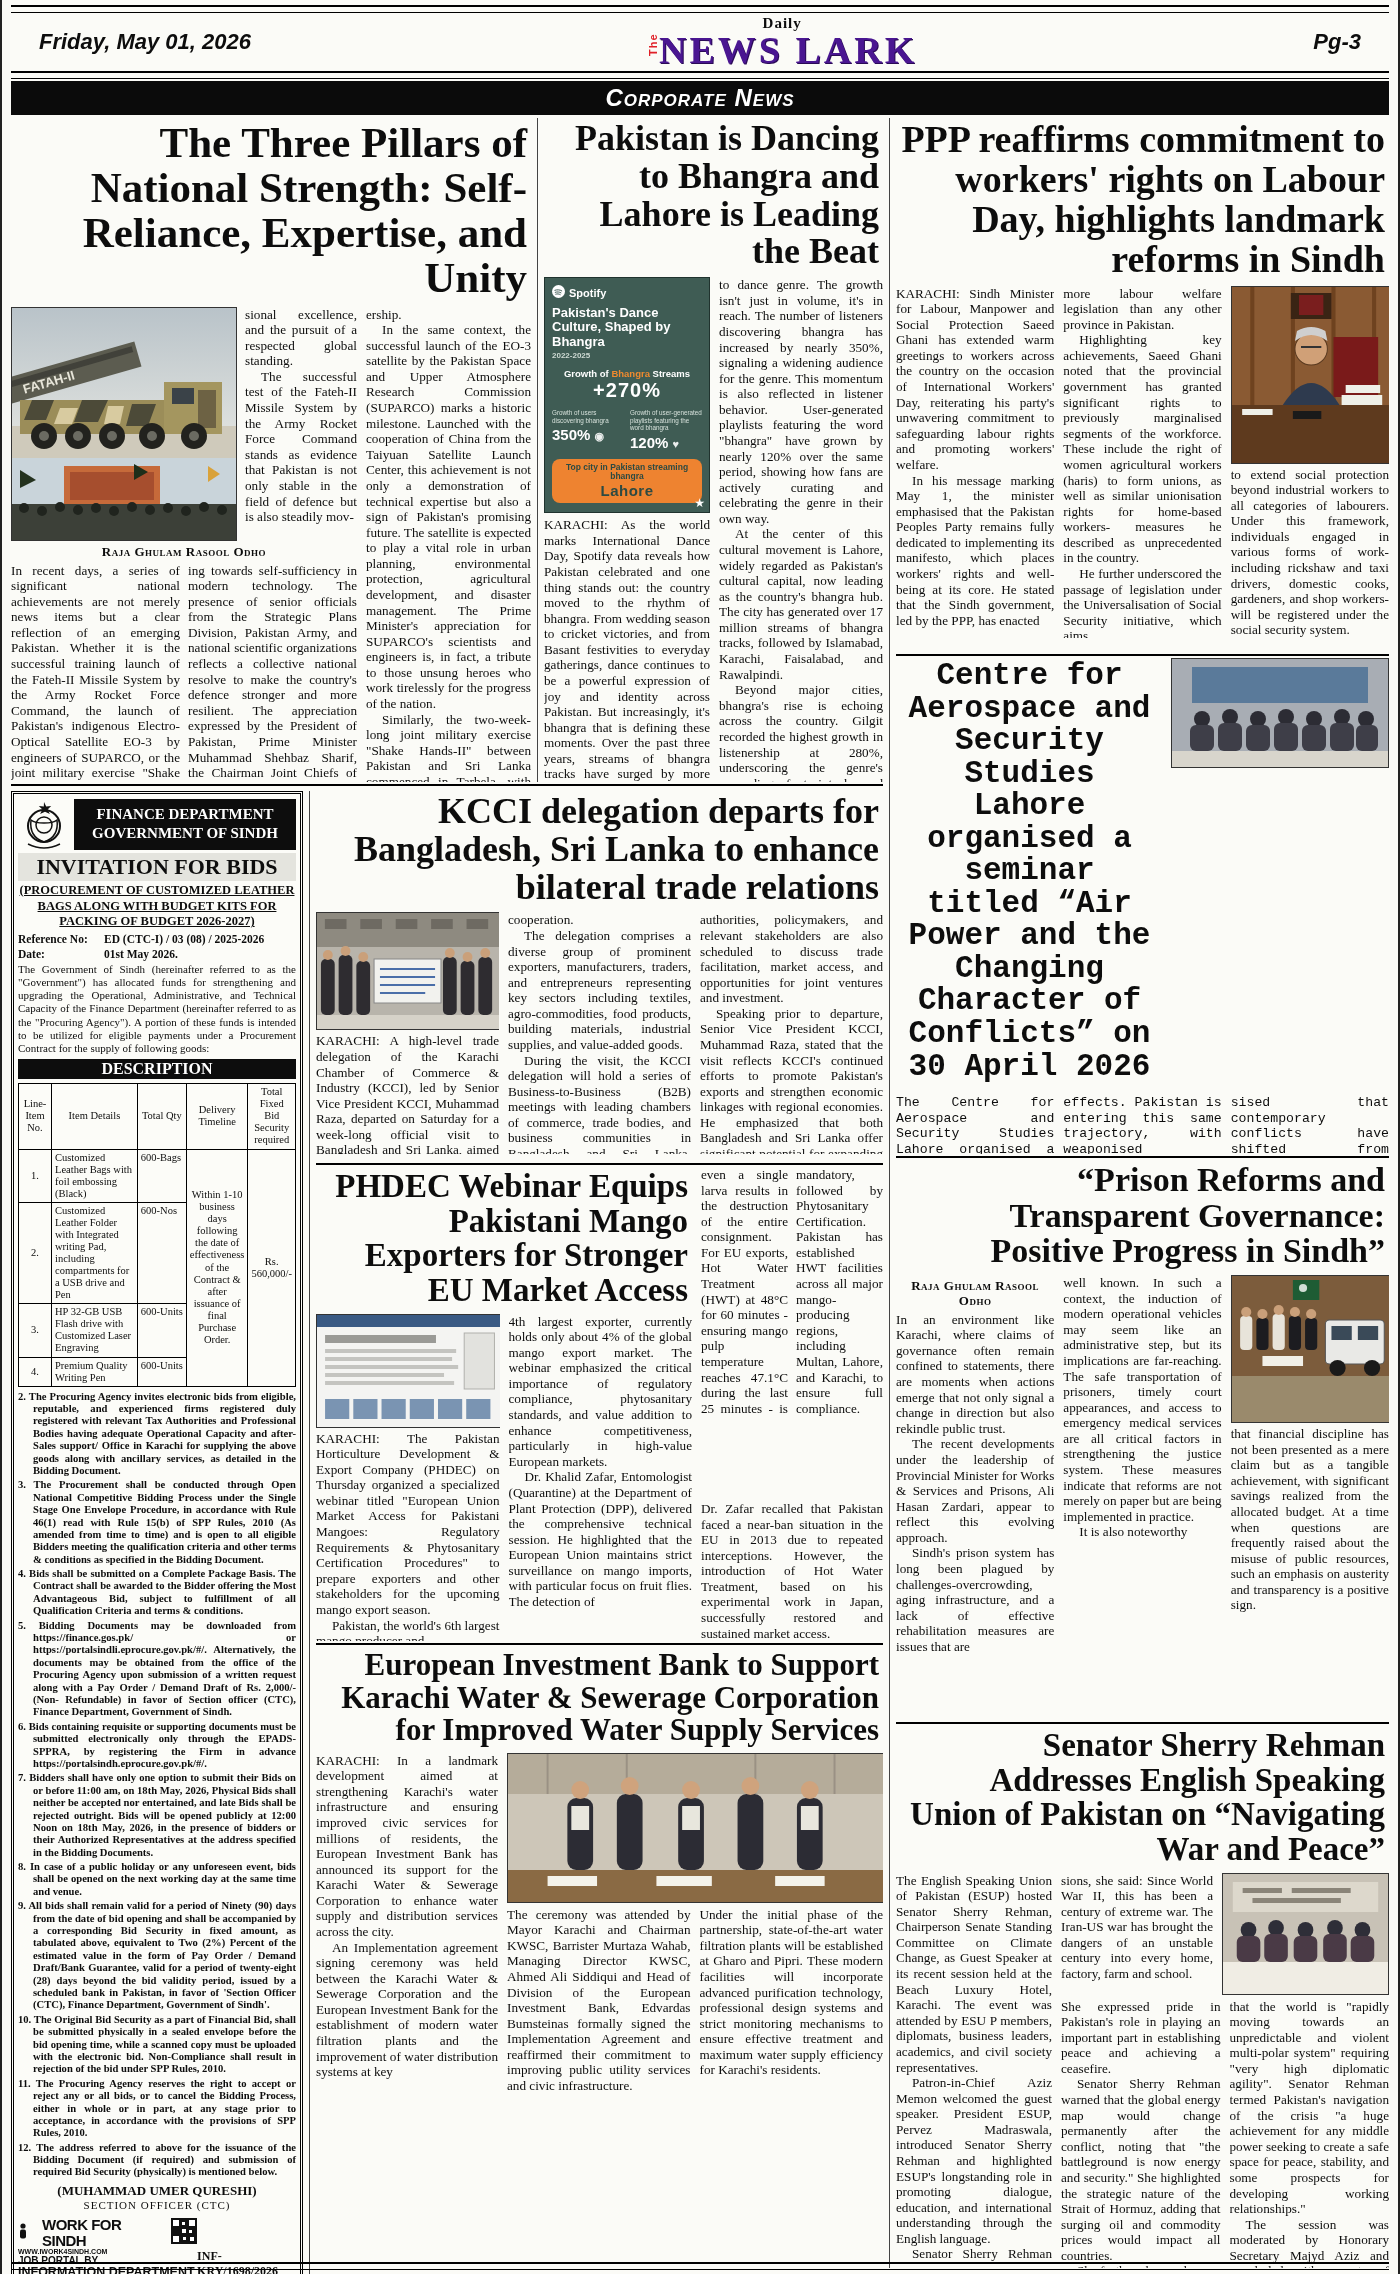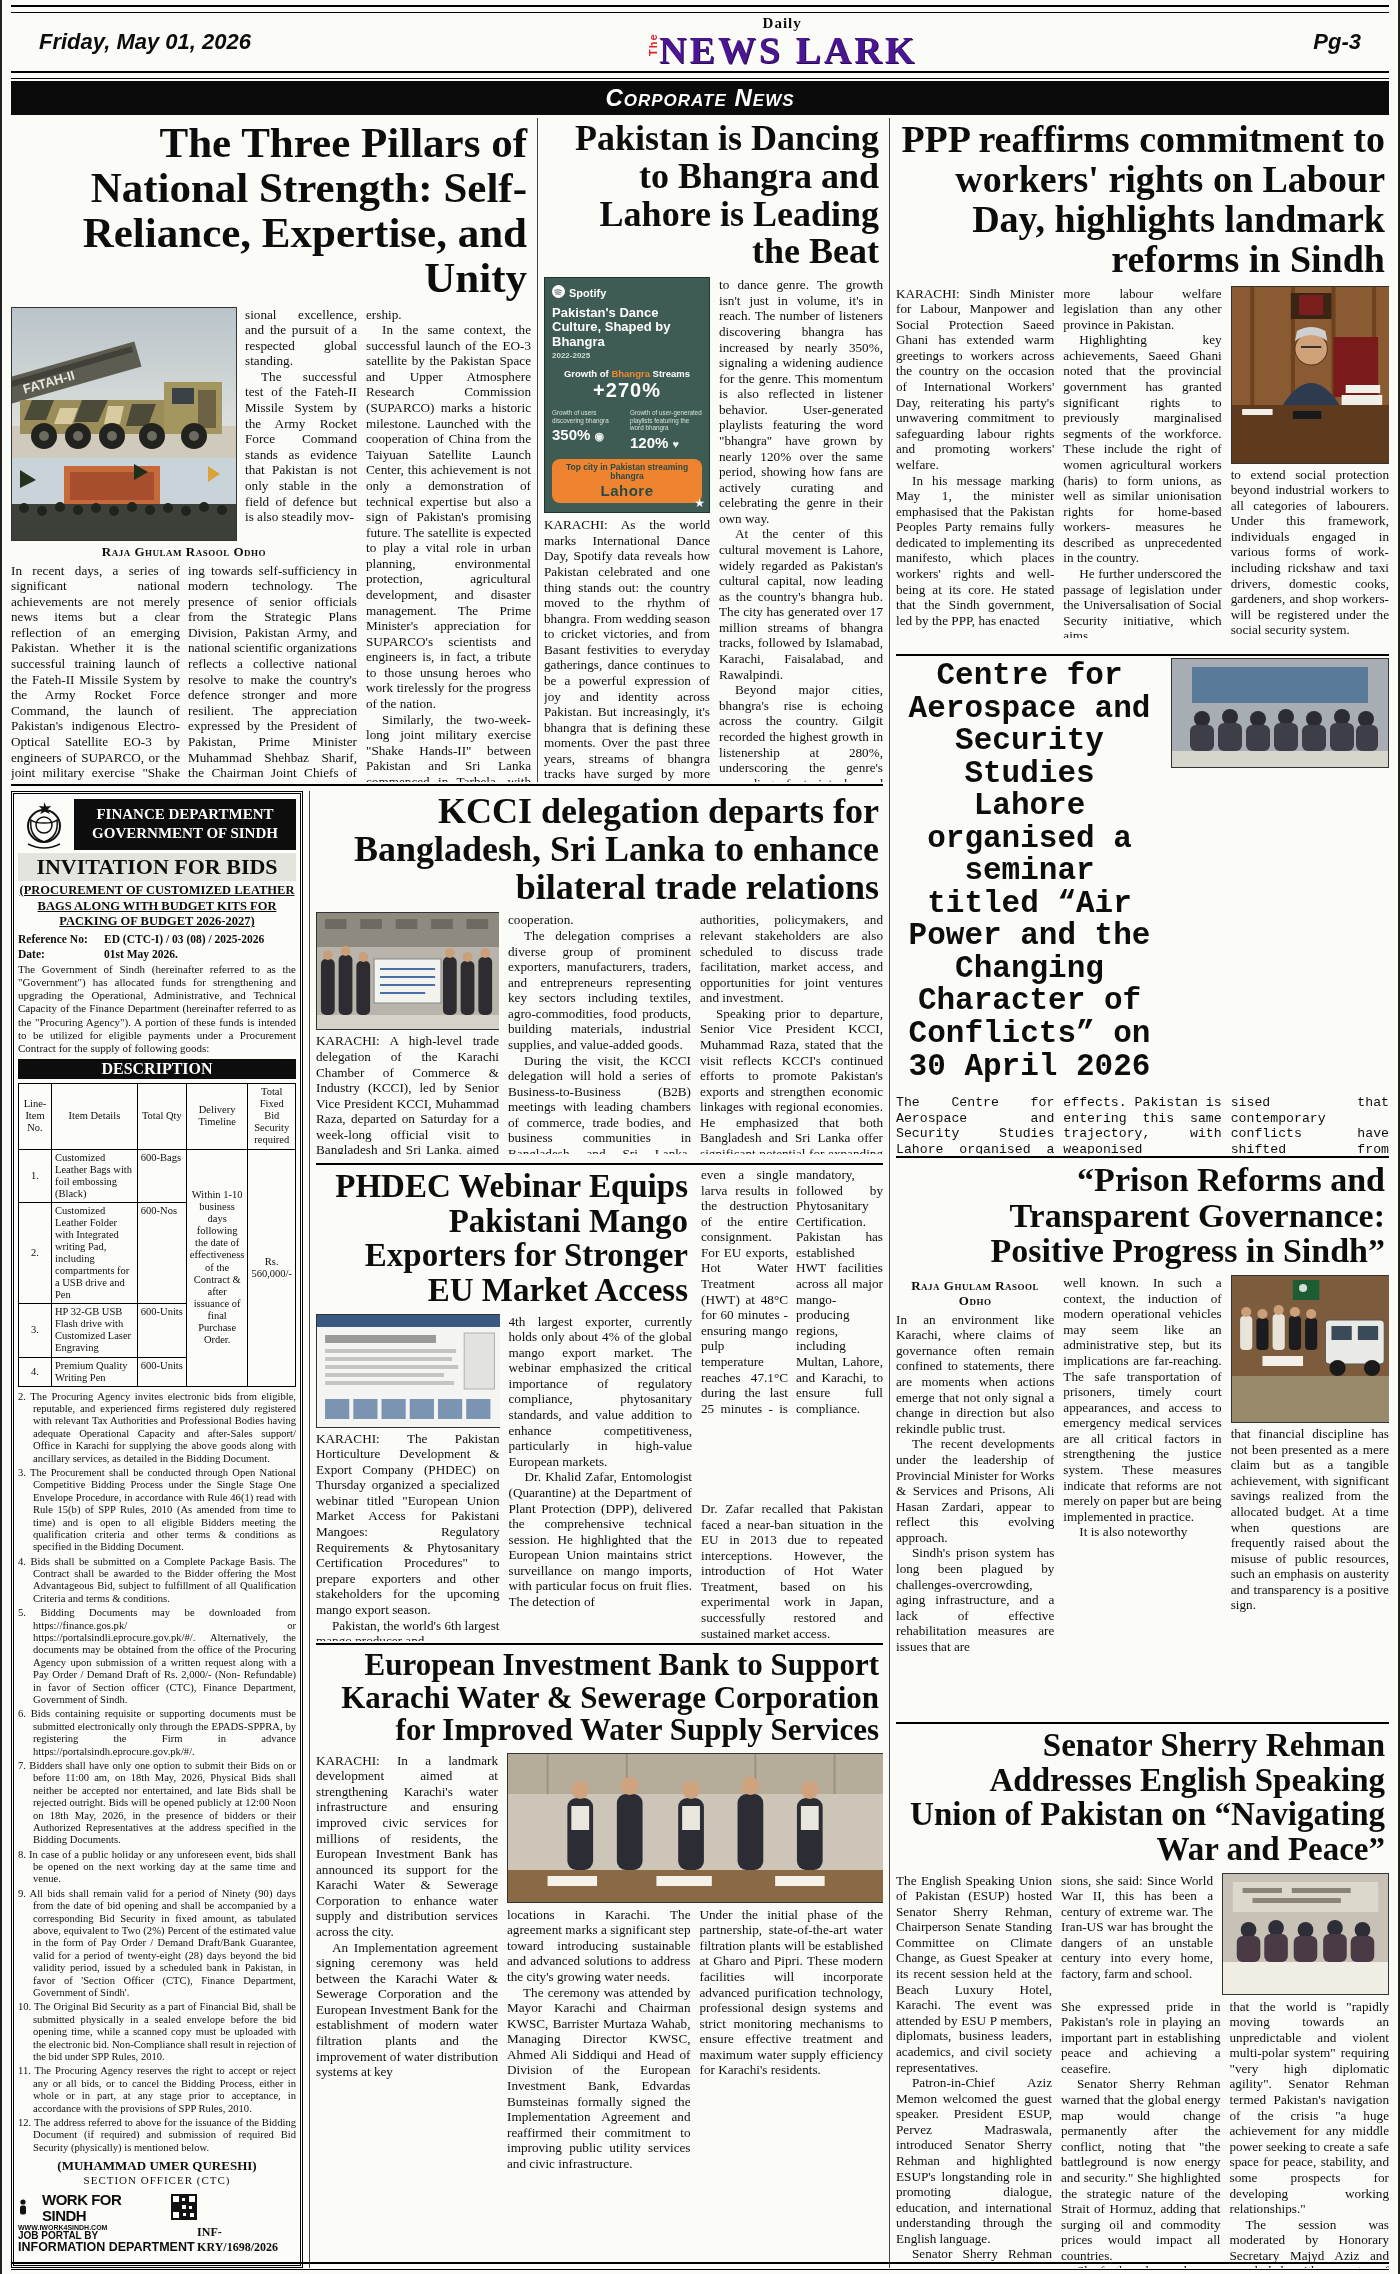--- a/index.html
+++ b/index.html
@@ -97,21 +97,21 @@
   .t-sub{text-align:center;font-weight:700;font-size:12.5px;text-decoration:underline;line-height:1.25;margin-top:2px;}
   .t-refrow{display:flex;font-weight:700;font-size:11.5px;margin-top:3px;}
   .t-refrow .lab{width:86px;}
   .t-para{font-size:11px;line-height:1.2;text-align:justify;margin-top:3px;}
   .t-desc{background:#0d0d0d;color:#fff;text-align:center;font-weight:700;font-size:16px;margin-top:4px;padding:1px 0;}
   table.t-tab{border-collapse:collapse;width:100%;margin-top:4px;font-size:10.5px;line-height:1.15;}
   .t-tab th,.t-tab td{border:1px solid #000;padding:2px 3px;vertical-align:top;text-align:left;}
   .t-tab th{text-align:center;font-weight:400;vertical-align:middle;}
   .t-tab .ctr{text-align:center;vertical-align:middle;}
   .t-list{margin-top:4px;font-size:10.6px;line-height:1.17;text-align:justify;}
-  .t-list p{margin:0 0 2px 0;padding-left:15px;text-indent:-15px;}
+  .t-list p{margin:0 0 2px 0;padding-left:15px;text-indent:-15px;font-weight:bold;}
   .t-sig{text-align:center;font-weight:700;font-size:13px;margin-top:4px;}
   .t-sig2{text-align:center;font-size:11px;letter-spacing:1px;}
   .t-foot{display:flex;justify-content:space-between;align-items:flex-end;margin-top:6px;}
   .wfs{font-family:"Liberation Sans",sans-serif;line-height:1.05;}
   .wfs-row{display:flex;align-items:center;gap:14px;}
   .wfs-big{font-weight:700;font-size:15px;letter-spacing:-.5px;}
   .wfs-url{font-weight:700;font-size:7px;}
   .wfs-mid{font-weight:700;font-size:10px;}
   .wfs-bot{font-weight:700;font-size:12.5px;}
   .t-inf{font-weight:700;font-size:12px;}
@@ -569,21 +569,20 @@
                     <rect y="116" width="380" height="32" fill="#8a6a44"></rect>
                     <g fill="#f4f2ea">
                         <rect x="40" y="122" width="50" height="10"></rect>
                         <rect x="150" y="122" width="56" height="10"></rect>
                         <rect x="270" y="122" width="50" height="10"></rect>
                       </g>
                   </svg>
                 </div>
                 <div class="e-cols">
                   <div class="c">
-                      <p>locations in Karachi. The agreement marks a significant step toward introducing sustainable and advanced solutions to address the city's growing water needs.</p>
                       <p>The ceremony was attended by Mayor Karachi and Chairman KWSC, Barrister Murtaza Wahab, Managing Director KWSC, Ahmed Ali Siddiqui and Head of Division of the European Investment Bank, Edvardas Bumsteinas formally signed the Implementation Agreement and reaffirmed their commitment to improving public utility services and civic infrastructure.</p>
                     </div>
                   <div class="c">
                       <p>Under the initial phase of the partnership, state-of-the-art water filtration plants will be established at Gharo and Pipri. These modern facilities will incorporate advanced purification technology, professional design systems and strict monitoring mechanisms to ensure effective treatment and maximum water supply efficiency for Karachi's residents.</p>
                     </div>
                 </div>
               </div>
             </div>
           </article>
         </div>

